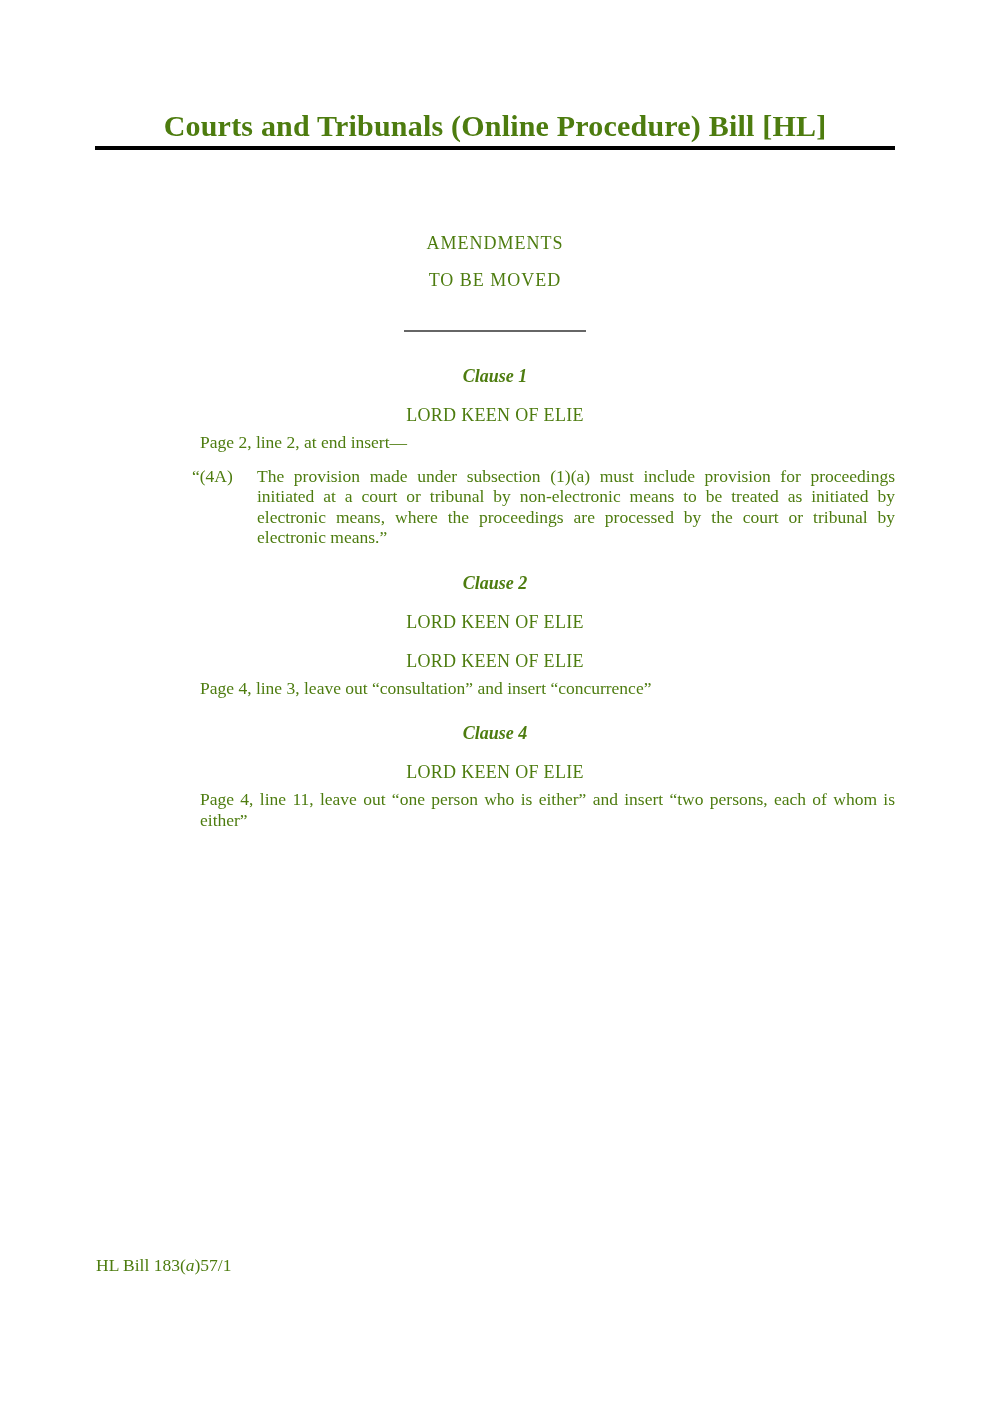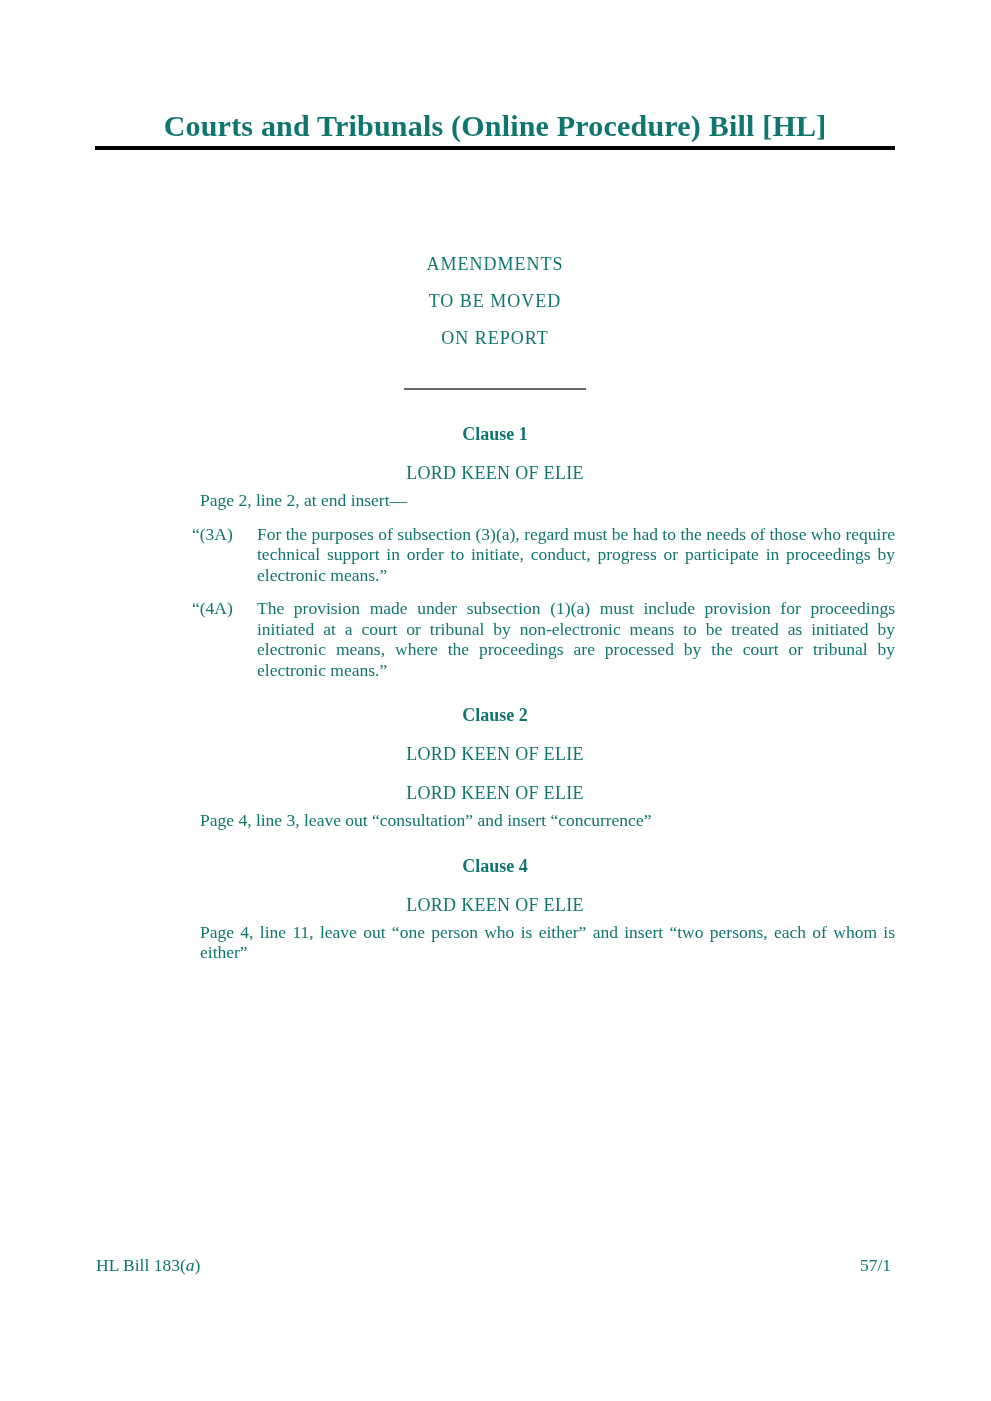--- a/index.html
+++ b/index.html
@@ -3,21 +3,21 @@
 <meta charset="utf-8">
 <style>
   * { box-sizing: border-box; }
   html, body { margin: 0; padding: 0; background: #ffffff; }
   .page {
     position: relative;
     width: 991px;
     height: 1401px;
     margin: 0 auto;
     background: #ffffff;
-    color: #0f766e;
+    color: #4d7c0f;
     font-family: "Liberation Serif", "DejaVu Serif", serif;
     font-size: 17.5px;
     line-height: 20.5px;
     overflow: hidden;
   }
   .content {
     padding: 108px 96px 0 95px; 
   }
   .title {
     margin: 0;
@@ -26,39 +26,40 @@
     font-weight: bold;
     text-align: center;
     letter-spacing: 0.2px;
   }
   .double-rule {
     margin-top: 2px;
     height: 3px;               
     border-top: 3px solid #000;
     border-bottom: 1.4px solid #000;
   }
-  .doc-heading { margin-top: 105px; text-align: center; }
+  .doc-heading { margin-top: 84px; text-align: center; }
   .doc-heading p {
     margin: 0 0 19px 0;
     font-size: 18px;
     line-height: 18px;
     letter-spacing: 1px;
   }
   .section-divider {
     width: 182px;
     margin: 41px auto 0;
     border: 0;
     border-top: 2px solid #666;
   }
   .clause-heading {
     margin: 24px 0 0 0;
     font-size: 18px;
     line-height: 22px;
     font-weight: bold;
     text-align: center;
+    font-style: italic;
   }
   .clause-heading.first { margin-top: 33px; }
   .mover {
     margin: 17px 0 0 0;
     font-size: 18px;
     line-height: 22px;
     text-align: center;
     letter-spacing: 0.3px;
   }
   .instruction {
@@ -71,52 +72,46 @@
     margin: 13px 0 0 97px;   
   }
   .sub-label { flex: 0 0 65px; }
   .sub-text  { flex: 1; text-align: justify; }
   .footer {
     position: absolute;
     top: 1255px;
     left: 96px;
     right: 100px;
     display: flex;
-    justify-content: space-between;
     font-size: 17.5px;
     line-height: 21px;
   }
   .footer .italic { font-style: italic; }
 </style>
 </head>
 <body>
 
 <div class="page">
   <div class="content">
 
     <h1 class="title">Courts and Tribunals (Online Procedure) Bill [HL]</h1>
     <div class="double-rule"></div>
 
     <div class="doc-heading">
       <p>AMENDMENTS</p>
       <p>TO BE MOVED</p>
-      <p>ON REPORT</p>
     </div>
 
     <hr class="section-divider">
 
     <section>
       <h2 class="clause-heading first">Clause 1</h2>
       <p class="mover">LORD KEEN OF ELIE</p>
 
       <p class="instruction">Page 2, line 2, at end insert—</p>
-      <div class="amendment-sub">
-        <span class="sub-label">“(3A)</span>
-        <span class="sub-text">For the purposes of subsection (3)(a), regard must be had to the needs of those who require technical support in order to initiate, conduct, progress or participate in proceedings by electronic means.”</span>
-      </div>
 
       <div class="amendment-sub">
         <span class="sub-label">“(4A)</span>
         <span class="sub-text">The provision made under subsection (1)(a) must include provision for proceedings initiated at a court or tribunal by non-electronic means to be treated as initiated by electronic means, where the proceedings are processed by the court or tribunal by electronic means.”</span>
       </div>
     </section>
 
     <section>
       <h2 class="clause-heading">Clause 2</h2>
       <p class="mover">LORD KEEN OF ELIE</p>

